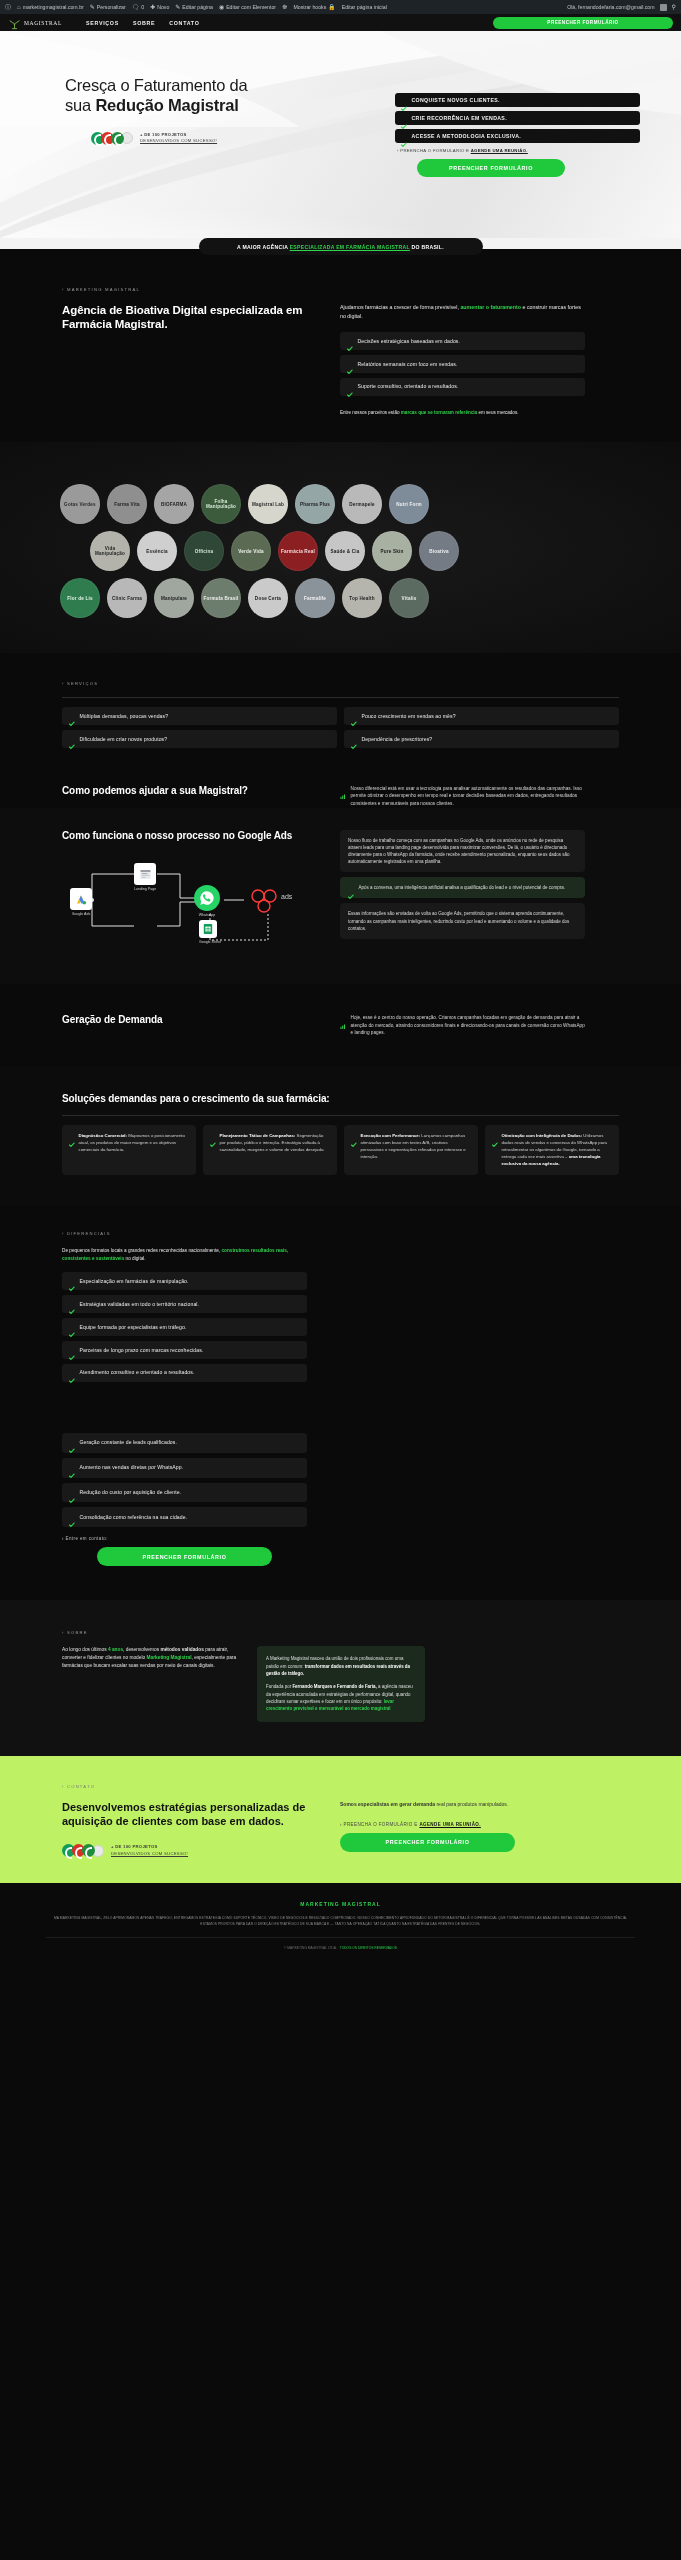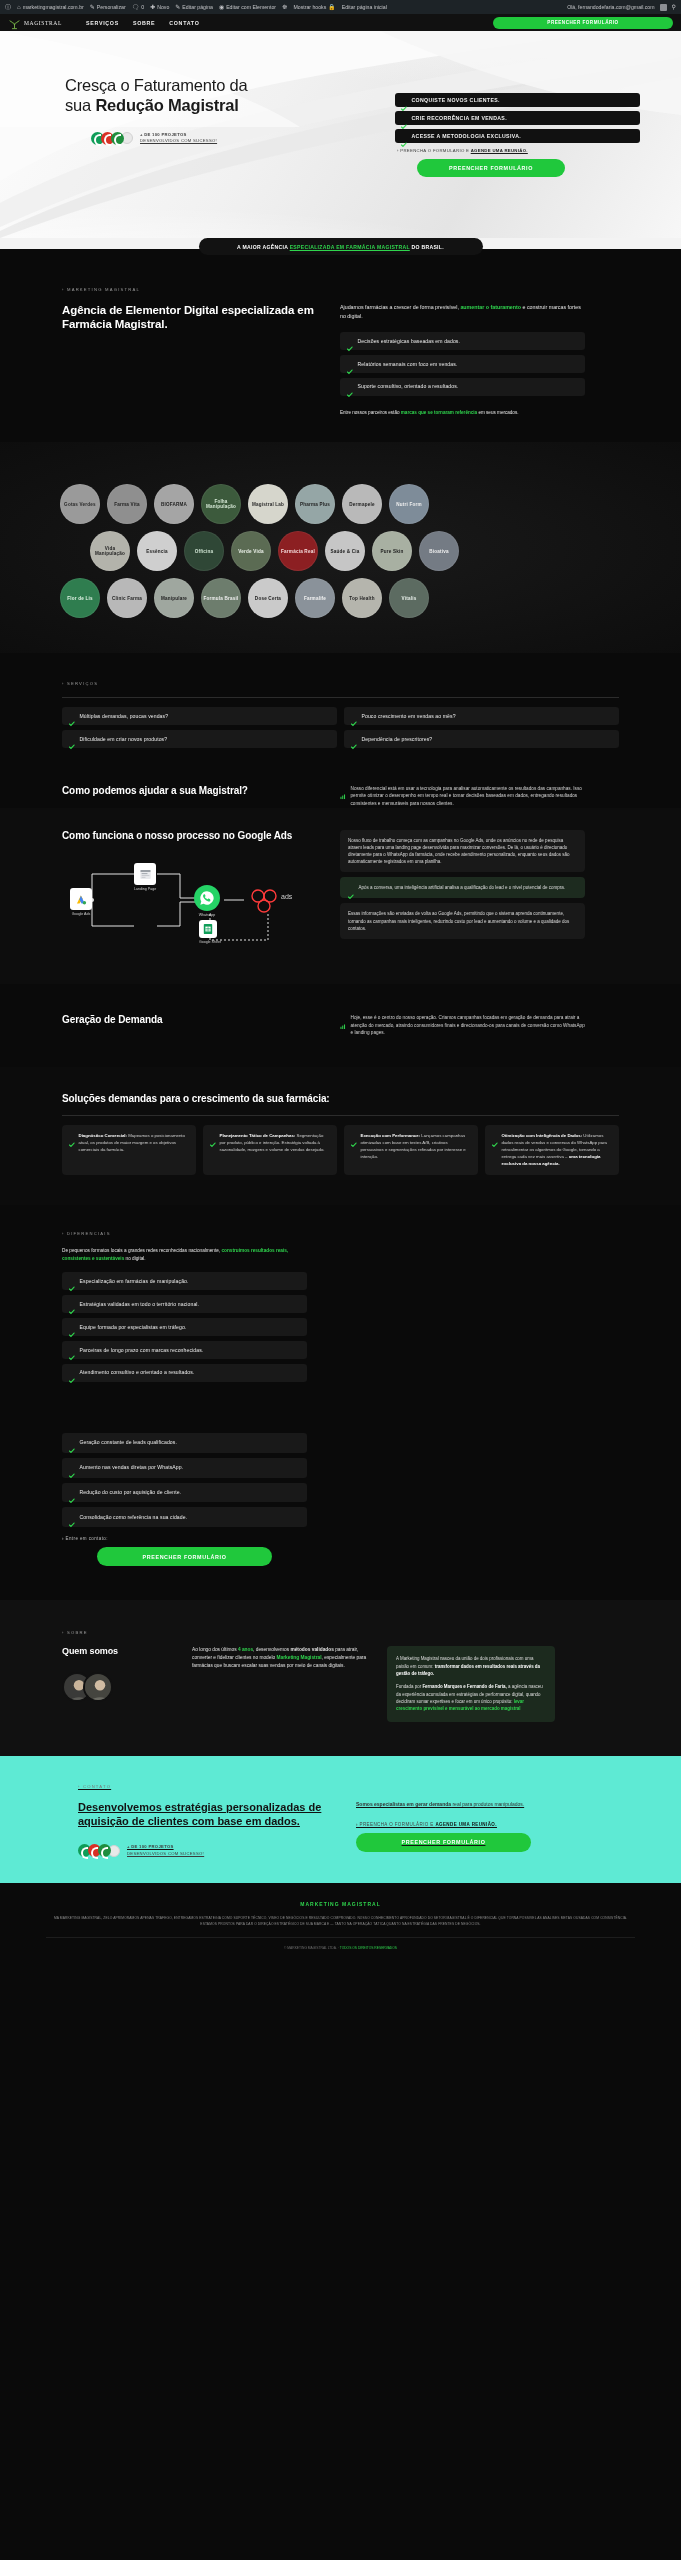--- a/index.html
+++ b/index.html
@@ -157,21 +157,21 @@
   .quem { background: #111111; padding: 30px 62px 34px; }
   .avatars { display: flex; margin-top: 14px; }
   .av { width: 30px; height: 30px; border-radius: 50%; border: 2px solid #111; margin-right: -9px; overflow:hidden; }
   .greenbox { background: #1c2a1e; border-radius: 4px; padding: 9px 9px; }
   .greenbox p { font-size: 4.45px; line-height: 1.65; color: #dfdfdf; margin-bottom: 6px; }
   .greenbox p:last-child { margin-bottom: 0; }
   .greenbox b { color: #fff; }
   .greenbox .g { color: #2fd44d; font-weight: 700; }
 
   
-  .contato { background: #5eead4; color: #111; padding: 28px 78px 26px; text-decoration: underline; }
+  .contato { background: #bef264; color: #111; padding: 28px 62px 26px; }
   .contato .eyebrow { color: #777; }
   .contato h2 { font-size: 11px; line-height: 1.3; font-weight: 700; color: #121212; }
   .contato .para { color: #333; font-size: 5px; }
   .contato .cta-sm { color: #444; }
   .contato .proof-txt { color:#3b3b3b; }
 
   
   .footer { background: #0a0a0a; padding: 18px 46px 14px; text-align: center; }
   .footer .fname { color: #2fd44d; font-size: 5px; font-weight: 800; letter-spacing: 1px; }
   .footer .legal { font-size: 3.3px; line-height: 1.75; color: #8e8e8e; margin-top: 9px; letter-spacing: .1px; }
@@ -307,21 +307,21 @@
   <div class="pillwrap">
     <div class="pill">
       <span class="wht">A MAIOR AGÊNCIA </span><span class="grn">ESPECIALIZADA EM FARMÁCIA MAGISTRAL</span><span class="wht"> DO BRASIL.</span>
     </div>
   </div>
 
   <section class="sec" style="padding-top:26px;padding-bottom:26px;">
     <div class="eyebrow">› MARKETING MAGISTRAL</div>
     <div class="split">
       <div class="col-l">
-        <h2 class="h2">Agência de Elementor Digital especializada em Farmácia Magistral.</h2>
+        <h2 class="h2">Agência de Bioativa Digital especializada em Farmácia Magistral.</h2>
       </div>
       <div class="col-r">
         <p class="lead">
           <span>Ajudamos farmácias a crescer de forma previsível, </span><span class="g">aumentar o faturamento</span><span> e construir marcas fortes no digital.</span>
         </p>
         <div style="margin-top:12px;">
           <div class="listrow">
             <span class="tick"><svg viewBox="0 0 12 12" width="5.5" height="5.5">
                   <path d="M1 6.5 L4.3 9.6 L11 2.2" stroke="#2fd44d" stroke-width="2.4" fill="none" stroke-linecap="round"></path>
                 </svg></span>
@@ -645,39 +645,20 @@
           </div>
         <div class="cta-sm">› Entre em contato:</div>
         <button class="btn-green" style="margin:0 auto;">PREENCHER FORMULÁRIO</button>
       </div>
     </div>
   </section>
 
   <section class="quem">
     <div class="eyebrow">› SOBRE</div>
     <div style="display:flex;gap:20px;">
-      <div style="width:110px;">
-        <h2 class="h2 sm" style="font-size:9px;">Quem somos</h2>
-        <div class="avatars">
-          <span class="av">
-            <svg viewBox="0 0 40 40" width="30" height="30">
-                <rect width="40" height="40" fill="#3a3a38"></rect>
-                <circle cx="20" cy="15" r="7" fill="#c9b49a"></circle>
-                <path d="M5 40 C7 28 33 28 35 40 Z" fill="#5b5b56"></path>
-              </svg>
-          </span>
-          <span class="av">
-            <svg viewBox="0 0 40 40" width="30" height="30">
-                <rect width="40" height="40" fill="#45453f"></rect>
-                <circle cx="20" cy="15" r="7" fill="#d2bda3"></circle>
-                <path d="M5 40 C7 28 33 28 35 40 Z" fill="#6a6a62"></path>
-              </svg>
-          </span>
-        </div>
-      </div>
       <div style="width:175px;">
         <p class="para" style="font-size:4.8px;color:#e2e2e2;">
           <span>Ao longo dos últimos </span><b style="color:#2fd44d;">4 anos</b><span>, desenvolvemos </span><b>métodos validados</b><span> para atrair, converter e fidelizar clientes no modelo </span><b style="color:#2fd44d;">Marketing Magistral</b><span>, especialmente para farmácias que buscam escalar suas vendas por meio de canais digitais.</span>
         </p>
       </div>
       <div class="greenbox" style="width:168px;">
         <p><span>A Marketing Magistral nasceu da união de dois profissionais com uma paixão em comum: </span><b>transformar dados em resultados reais através da gestão de tráfego.</b></p>
         <p><span>Fundada por </span><b>Fernando Marques e Fernando de Faria,</b><span> a agência nasceu da experiência acumulada em estratégias de performance digital, quando decidiram somar expertises e focar em um único propósito: </span><span class="g">levar crescimento previsível e mensurável ao mercado magistral</span></p>
       </div>
     </div>

